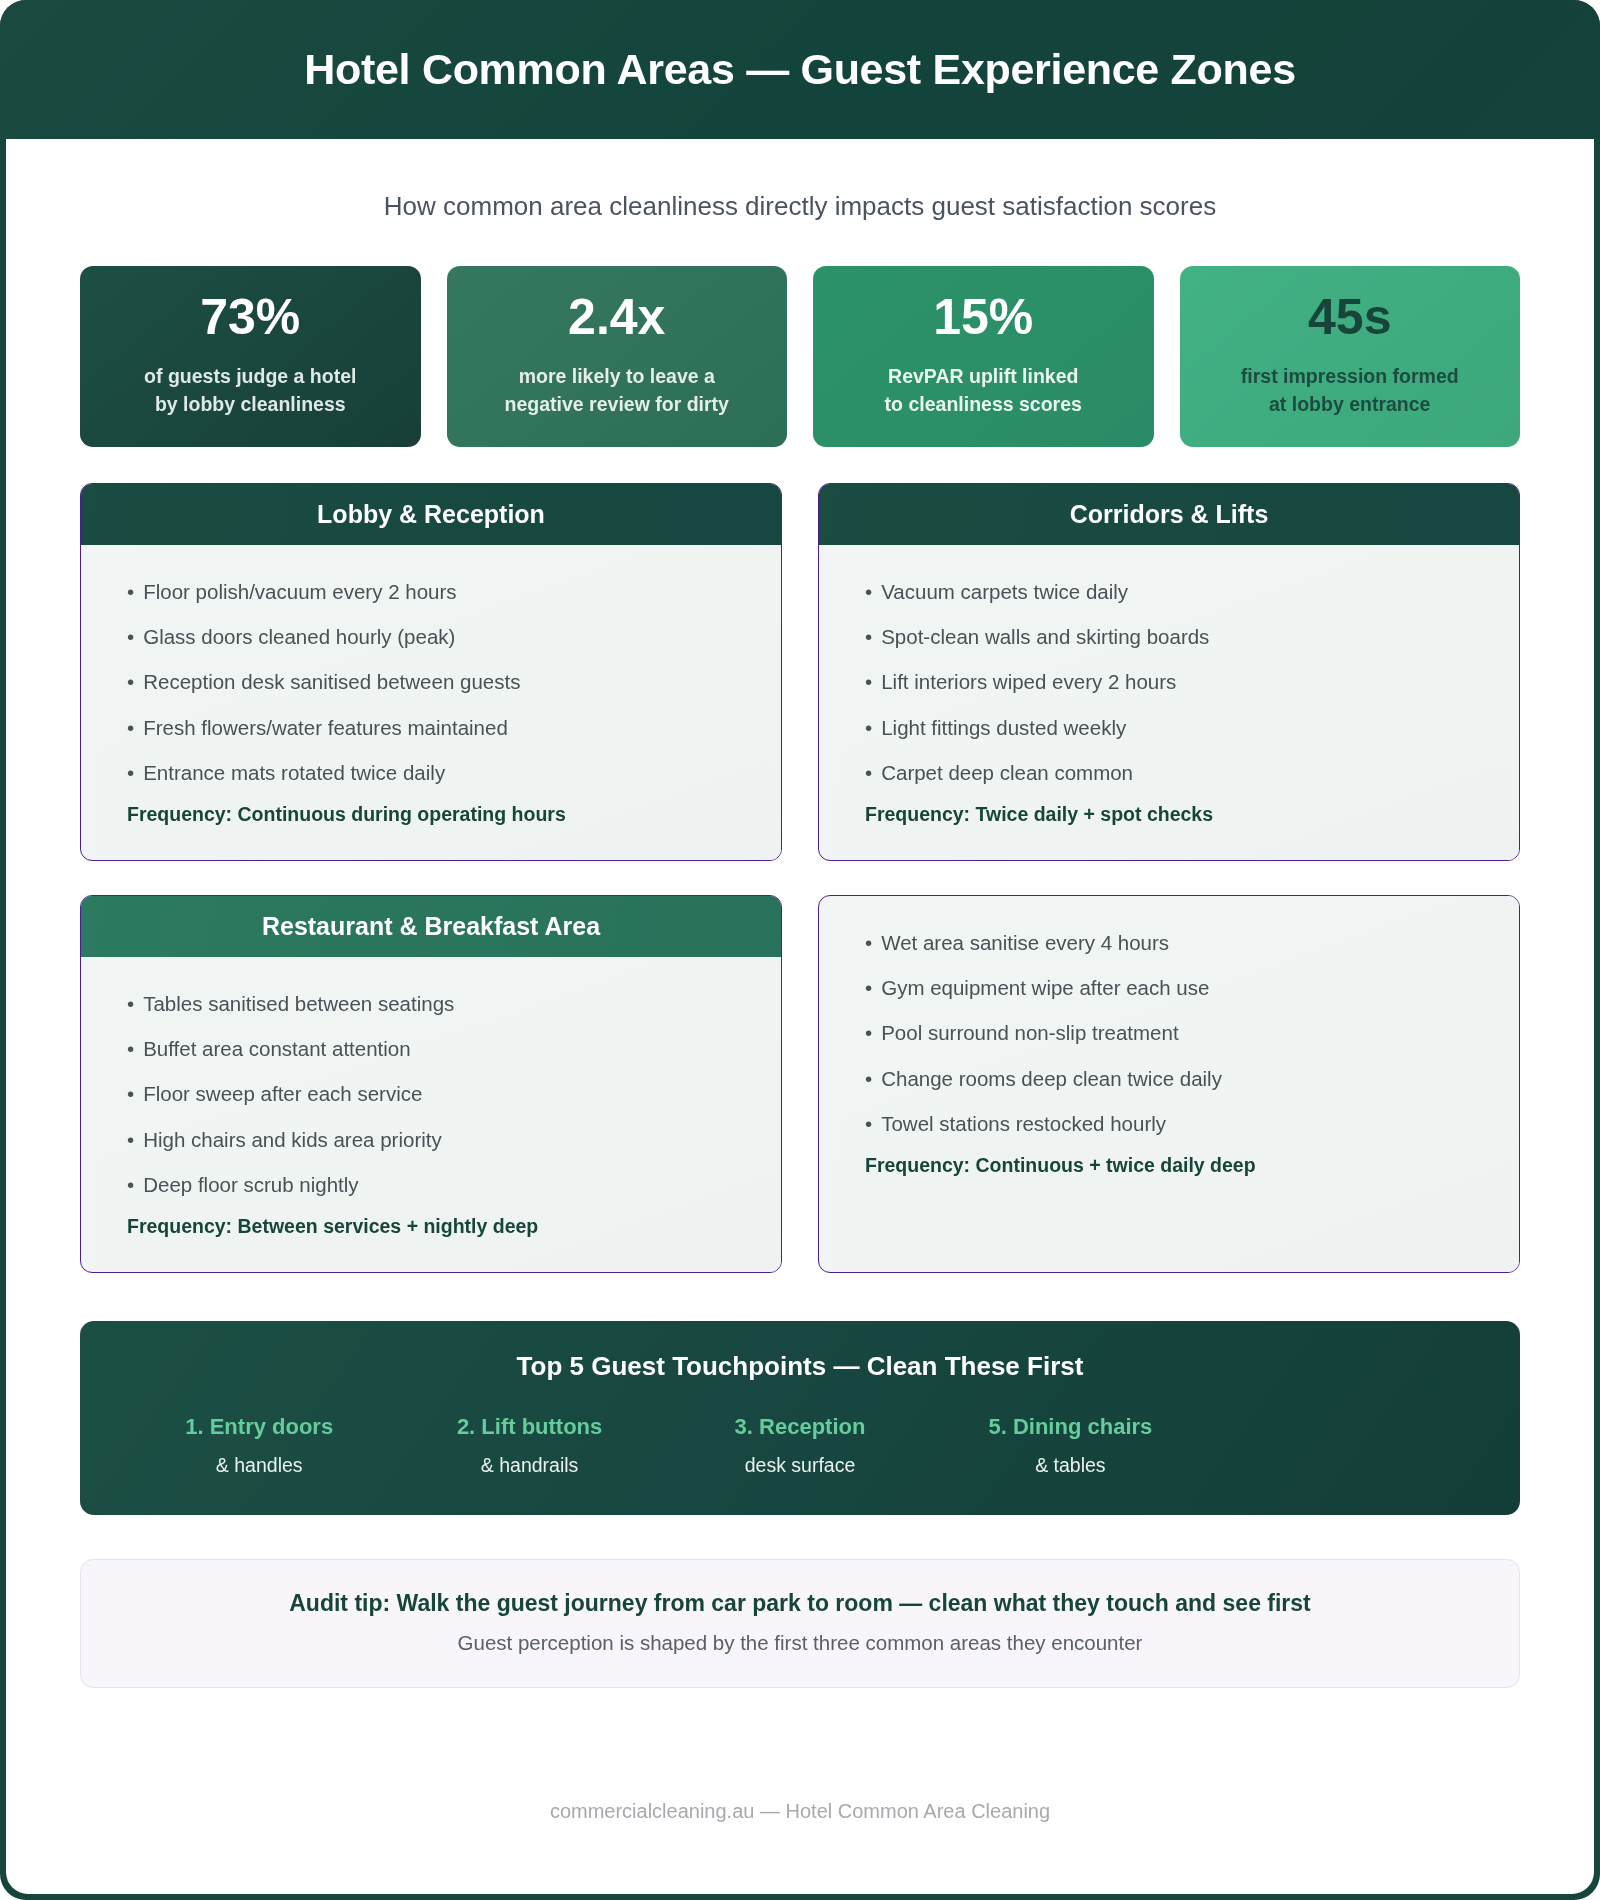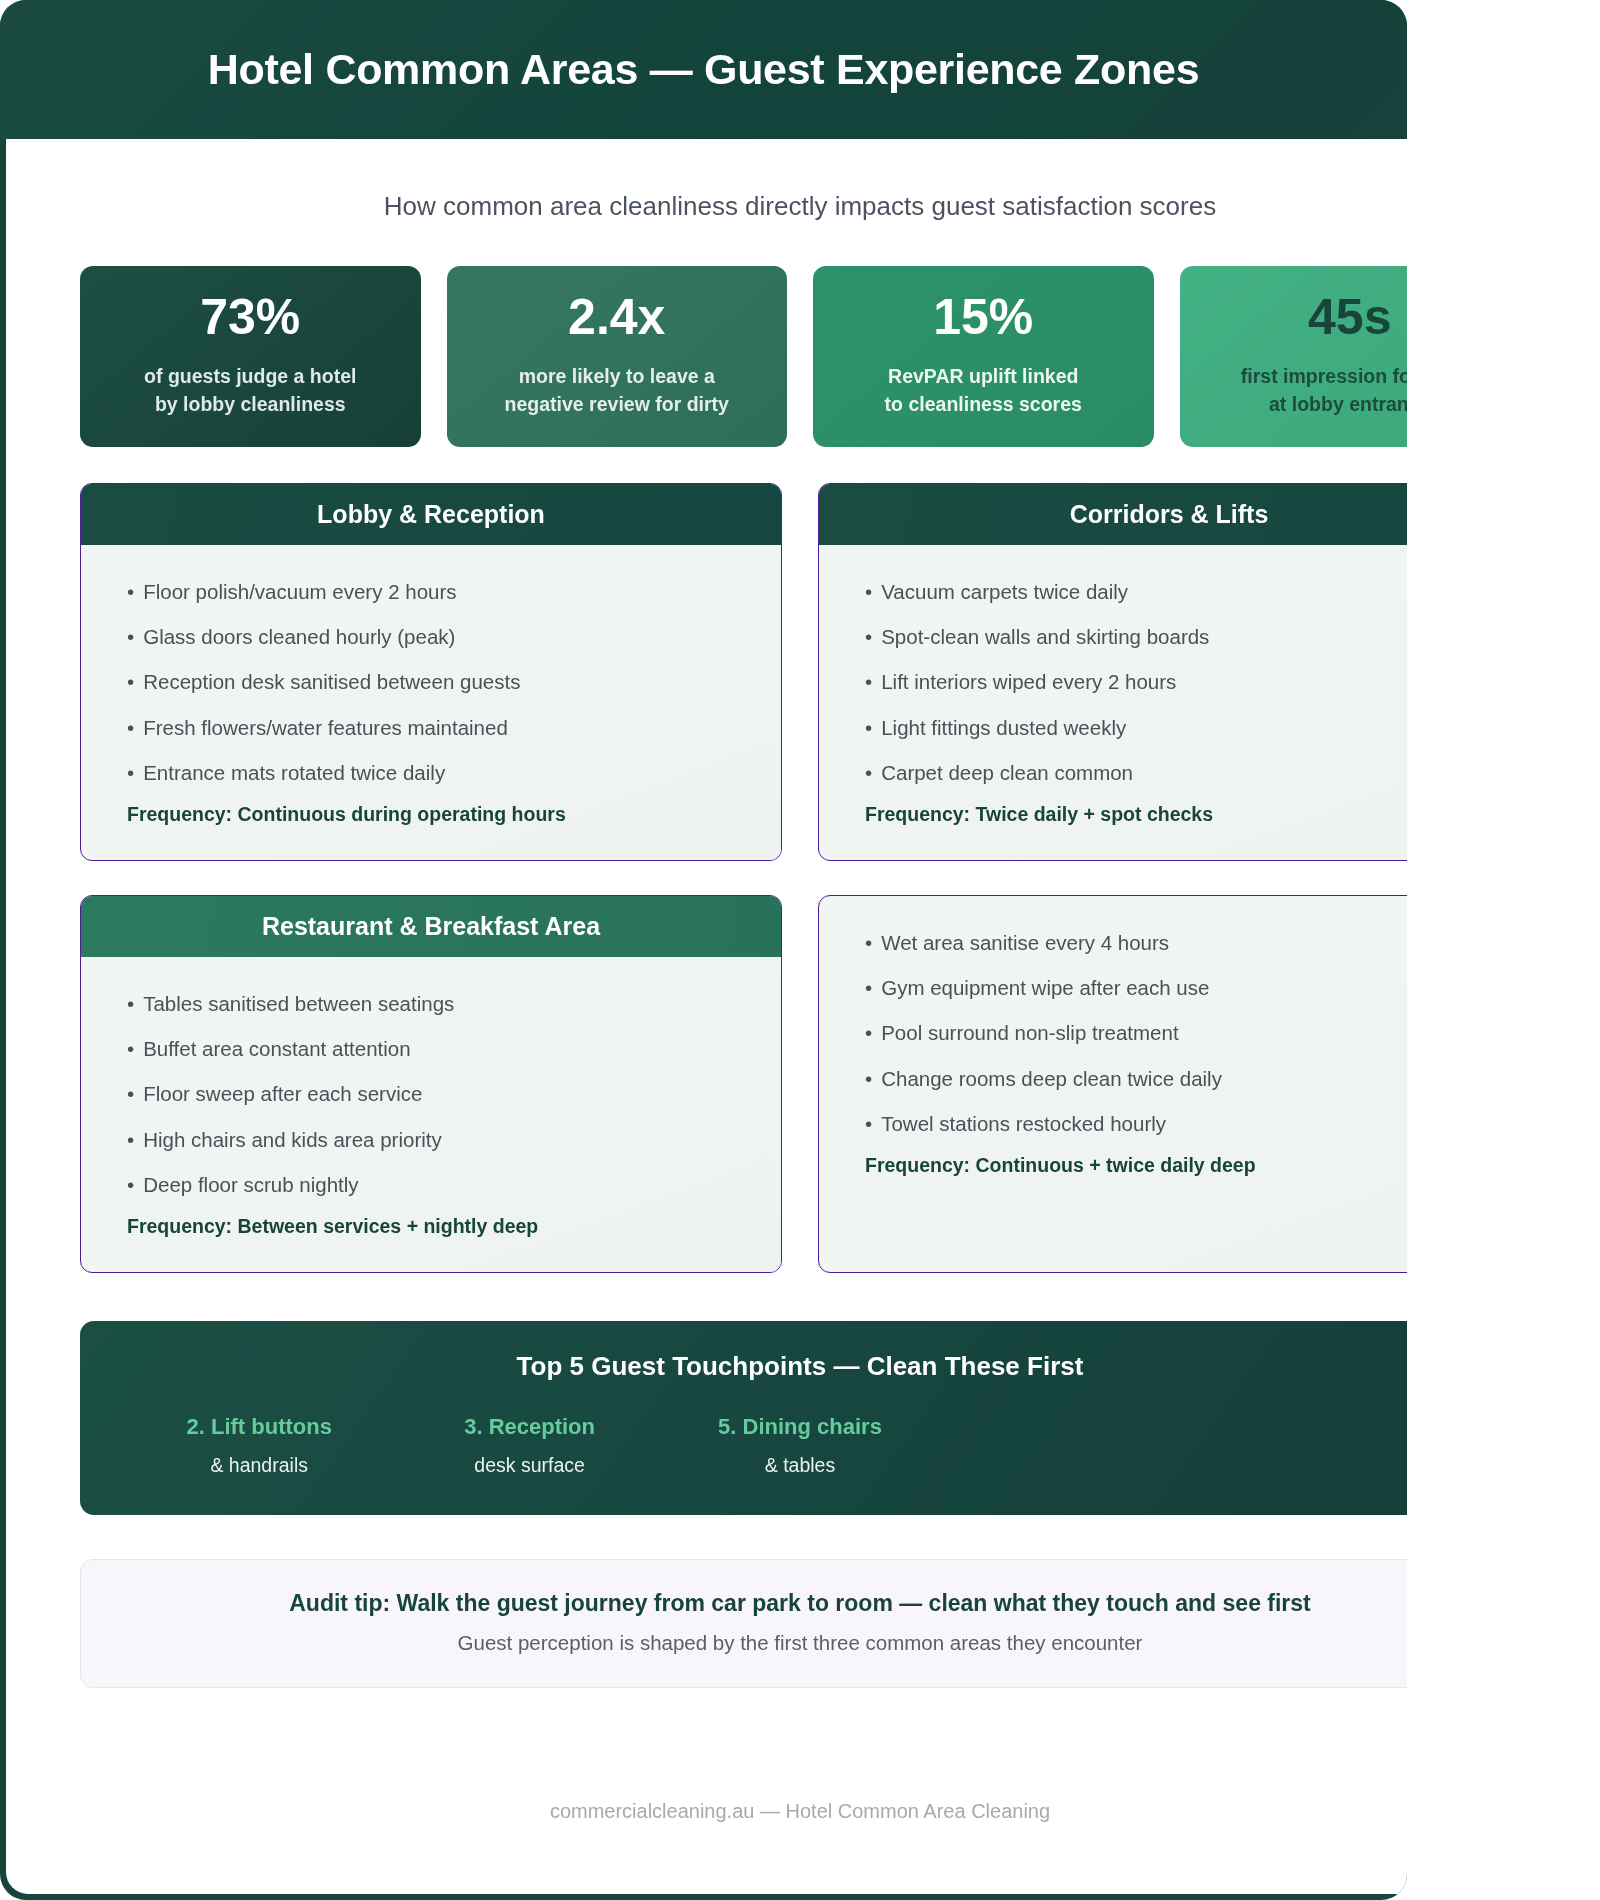--- a/index.html
+++ b/index.html
@@ -6,21 +6,21 @@
 
   html, body {
     width: 1600px;
     height: 1900px;
     background: #ffffff;
     font-family: "Liberation Sans", sans-serif;
   }
 
   .page {
     position: relative;
-    width: 1407px;
+    width: 1600px;
     height: 1900px;
     background: #16453c;
     border-radius: 26px;
     overflow: hidden;
   }
 
   
   .header {
     height: 139px;
     width: 100%;
@@ -311,20 +311,24 @@
           <div class="zone-freq">Frequency: Continuous + twice daily deep</div>
         </div>
       </div>
 
     </div>
 
     <div class="touch">
       <div class="touch-title">Top 5 Guest Touchpoints — Clean These First</div>
       <div class="touch-row">
         <div class="touch-item">
+          <div class="touch-name">1. Entry doors</div>
+          <div class="touch-sub">&amp; handles</div>
+        </div>
+        <div class="touch-item">
           <div class="touch-name">2. Lift buttons</div>
           <div class="touch-sub">&amp; handrails</div>
         </div>
         <div class="touch-item">
           <div class="touch-name">3. Reception</div>
           <div class="touch-sub">desk surface</div>
         </div>
         <div class="touch-item">
           <div class="touch-name">5. Dining chairs</div>
           <div class="touch-sub">&amp; tables</div>

